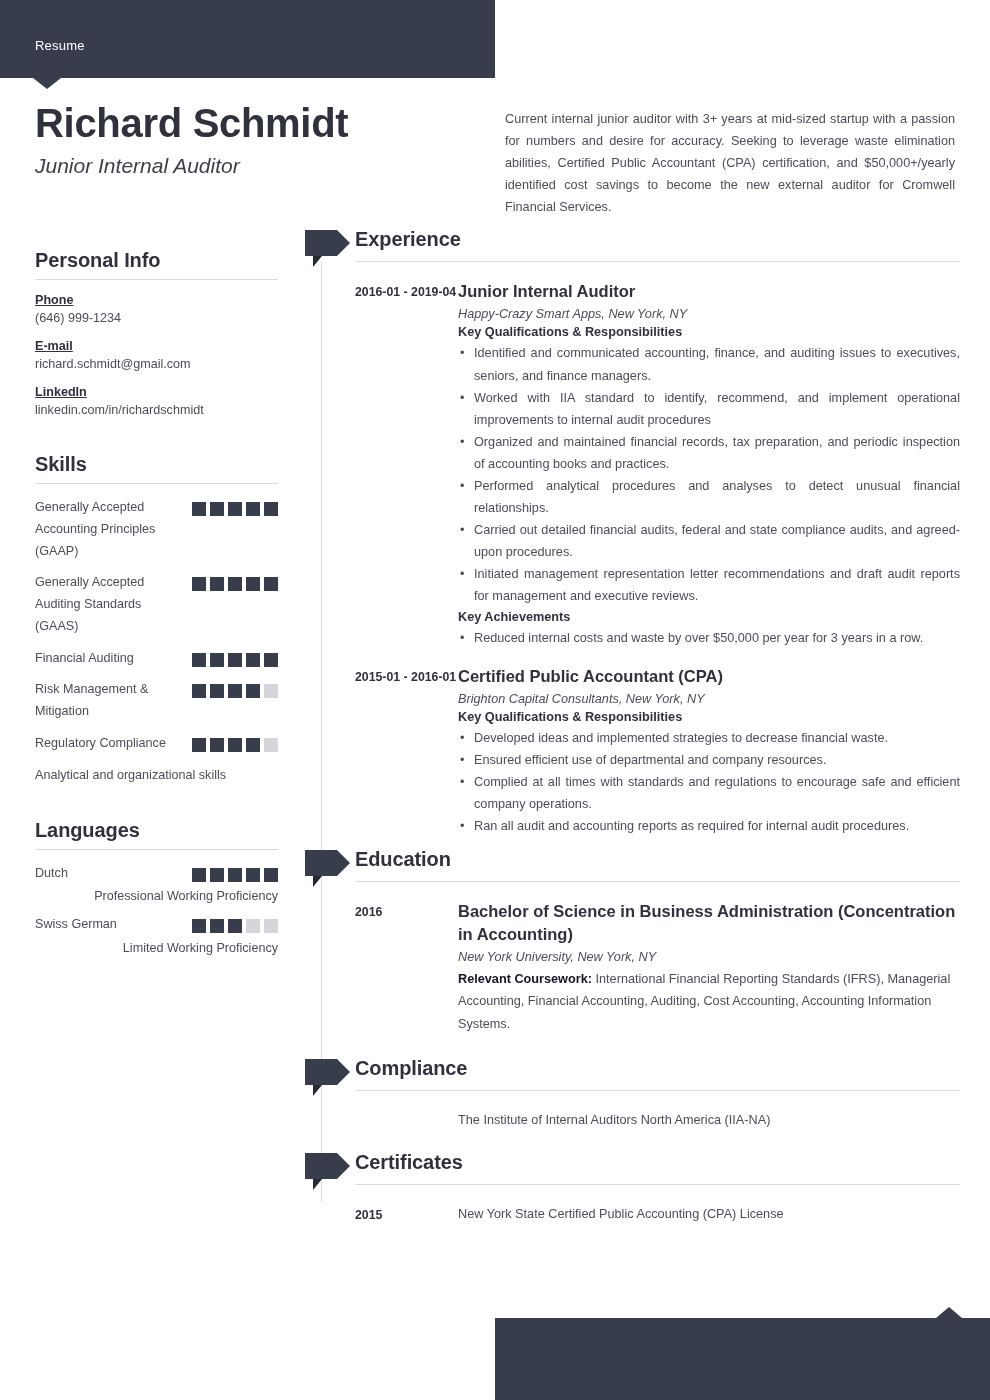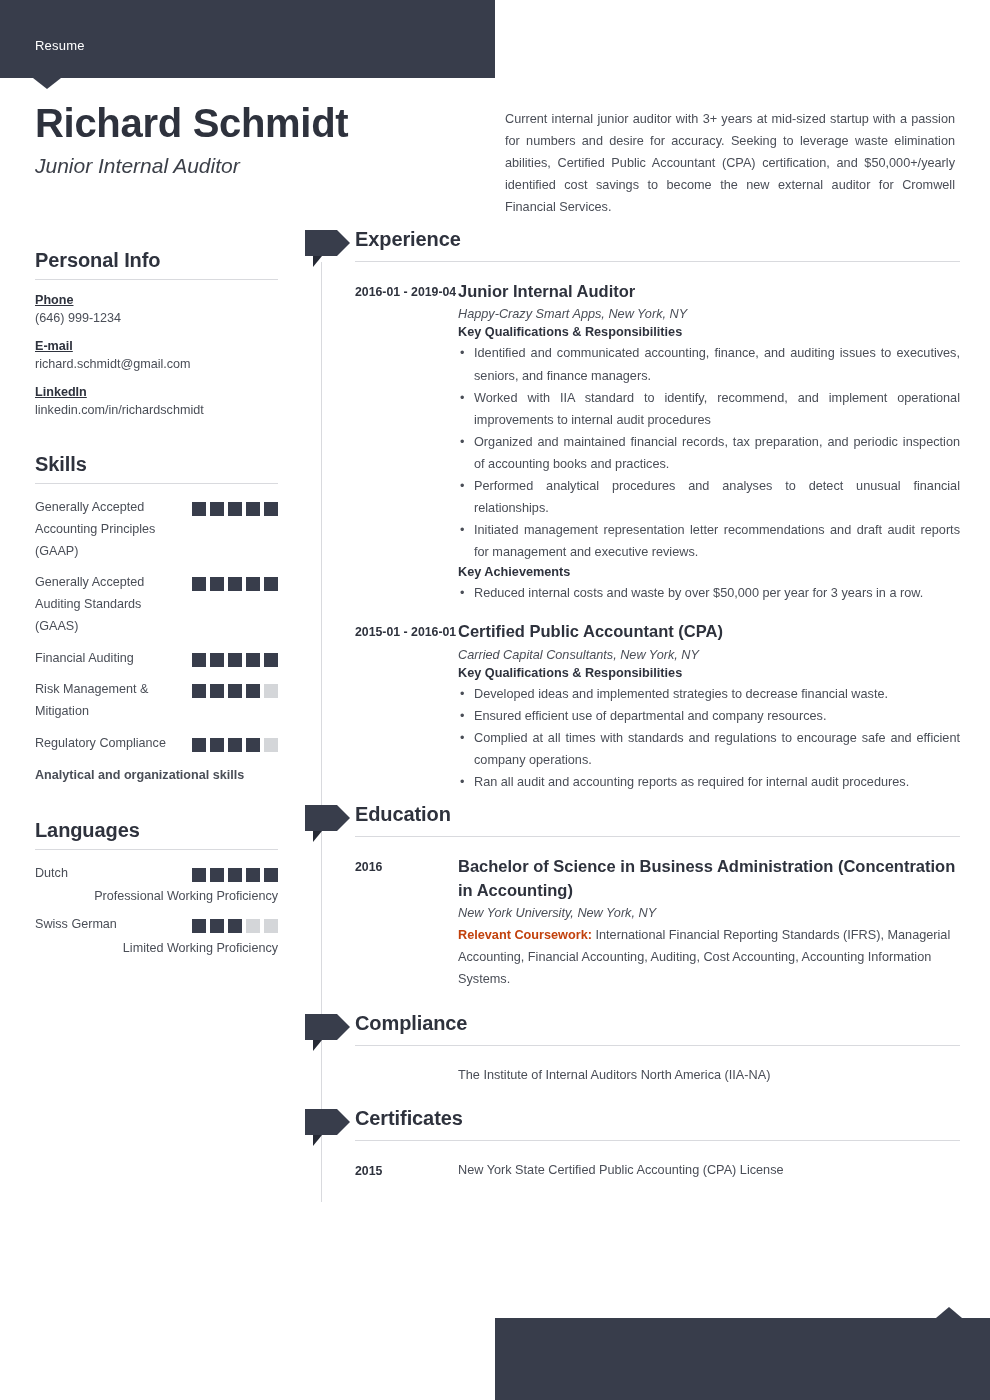--- a/index.html
+++ b/index.html
@@ -114,21 +114,21 @@
   .rate-label {
     font-size: 12.6px;
     color: #4a4e57;
     line-height: 1.73;
     width: 150px;
   }
   .squares { display: flex; gap: 4px; padding-top: 5px; flex: none; }
   .sq { width: 14px; height: 14px; background: #d4d6d9; }
   .sq.on { background: #383d4b; }
 
-  .plain-skill { font-size: 12.6px; color: #4a4e57; line-height: 1.73; margin-bottom: 10px; font-weight: bold; }
+  .plain-skill { font-size: 12.6px; color: #4a4e57; line-height: 1.73; margin-bottom: 10px; }
 
   .lang-row { margin-bottom: 6px; }
   .lang-top {
     display: flex;
     align-items: flex-start;
     justify-content: space-between;
   }
   .lang-name { font-size: 12.6px; color: #4a4e57; line-height: 1.73; }
   .lang-level {
     font-size: 12.6px;
@@ -231,21 +231,21 @@
     content: "\2022";
     position: absolute;
     left: 2px; top: 0;
     color: #4a4e57;
   }
   .entry-text {
     font-size: 12.7px;
     line-height: 1.74;
     color: #4a4e57;
   }
-  .entry-text b { color: #c2410c; }
+  .entry-text b { color: #0f172a; }
   .plain-entry { font-size: 12.7px; line-height: 1.74; color: #4a4e57; }
 </style>
 </head>
 <body>
 
 <div class="topbar">
   <span class="topbar-label">Resume</span>
 </div>
 <div class="topbar-notch"></div>
 
@@ -391,33 +391,34 @@
           <div class="entry-date">2016-01 - 2019-04</div>
           <div class="entry-body">
             <div class="entry-title">Junior Internal Auditor</div>
             <div class="entry-org">Happy-Crazy Smart Apps, New York, NY</div>
             <div class="entry-sub">Key Qualifications &amp; Responsibilities</div>
             <ul class="bullets">
               <li>Identified and communicated accounting, finance, and auditing issues to executives, seniors, and finance managers.</li>
               <li>Worked with IIA standard to identify, recommend, and implement operational improvements to internal audit procedures</li>
               <li>Organized and maintained financial records, tax preparation, and periodic inspection of accounting books and practices.</li>
               <li>Performed analytical procedures and analyses to detect unusual financial relationships.</li>
+              <li>Carried out detailed financial audits, federal and state compliance audits, and agreed-upon procedures.</li>
               <li>Initiated management representation letter recommendations and draft audit reports for management and executive reviews.</li>
             </ul>
             <div class="entry-sub">Key Achievements</div>
             <ul class="bullets">
               <li>Reduced internal costs and waste by over $50,000 per year for 3 years in a row.</li>
             </ul>
           </div>
         </div>
         <div class="entry">
           <div class="entry-date">2015-01 - 2016-01</div>
           <div class="entry-body">
             <div class="entry-title">Certified Public Accountant (CPA)</div>
-            <div class="entry-org">Carried Capital Consultants, New York, NY</div>
+            <div class="entry-org">Brighton Capital Consultants, New York, NY</div>
             <div class="entry-sub">Key Qualifications &amp; Responsibilities</div>
             <ul class="bullets">
               <li>Developed ideas and implemented strategies to decrease financial waste.</li>
               <li>Ensured efficient use of departmental and company resources.</li>
               <li>Complied at all times with standards and regulations to encourage safe and efficient company operations.</li>
               <li>Ran all audit and accounting reports as required for internal audit procedures.</li>
             </ul>
           </div>
         </div>
       </div>

